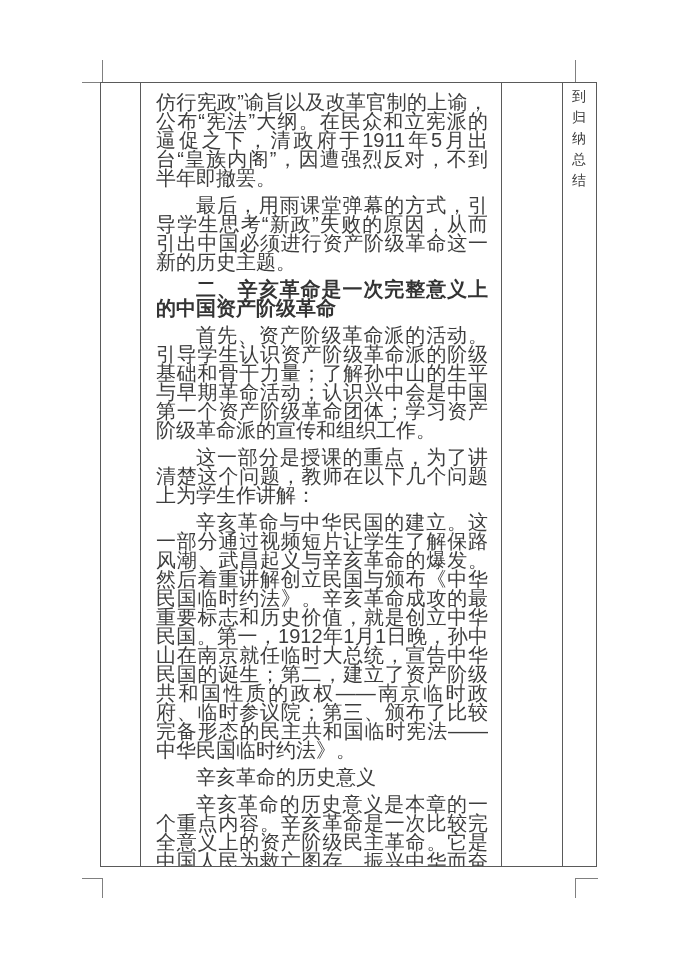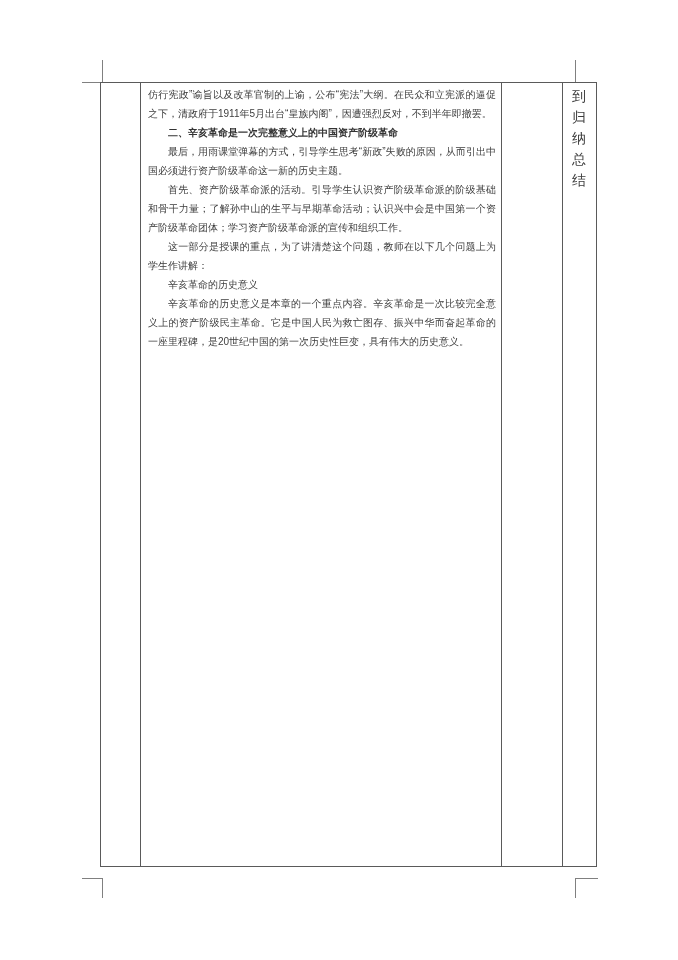--- a/index.html
+++ b/index.html
@@ -47,22 +47,22 @@
   .cell-mid {
     width: 61px;
     border-right: 1px solid #5a5a5a;
   }
   .cell-side {
     width: 32px;
     padding-top: 3px;
     overflow: hidden;
   }
   .para {
-    margin: 0;
-    font-size: 10px;
+    margin: 8px;
+    font-size: 20px;
     line-height: 19px;
     color: #3d3d3d;
     text-align: justify;
     text-justify: inter-ideograph;
     letter-spacing: 0;
     word-break: break-all;
   }
   .para.indent { text-indent: 2em; }
   .para.bold { font-weight: 700; color: #333333; }
   .side-char {
@@ -95,24 +95,25 @@
   <div class="mark h m-bl-h"></div>
   <div class="mark v m-bl-v"></div>
   <div class="mark h m-br-h"></div>
   <div class="mark v m-br-v"></div>
 
   <div class="doc-table">
     <div class="cell cell-left"></div>
     <div class="cell cell-content">
 
     <p class="para">仿行宪政”谕旨以及改革官制的上谕，公布“宪法”大纲。在民众和立宪派的逼促之下，清政府于1911年5月出台“皇族内阁”，因遭强烈反对，不到半年即撤罢。</p>
+        <p class="para indent">最后，用雨课堂弹幕的方式，引导学生思考“新政”失败的原因，从而引出中国必须进行资产阶级革命这一新的历史主题。</p>
         <p class="para indent bold">二、辛亥革命是一次完整意义上的中国资产阶级革命</p>
-        <p class="para indent">最后，用雨课堂弹幕的方式，引导学生思考“新政”失败的原因，从而引出中国必须进行资产阶级革命这一新的历史主题。</p>
         <p class="para indent">首先、资产阶级革命派的活动。引导学生认识资产阶级革命派的阶级基础和骨干力量；了解孙中山的生平与早期革命活动；认识兴中会是中国第一个资产阶级革命团体；学习资产阶级革命派的宣传和组织工作。</p>
         <p class="para indent">这一部分是授课的重点，为了讲清楚这个问题，教师在以下几个问题上为学生作讲解：</p>
+        <p class="para indent">辛亥革命与中华民国的建立。这一部分通过视频短片让学生了解保路风潮、武昌起义与辛亥革命的爆发。然后着重讲解创立民国与颁布《中华民国临时约法》。辛亥革命成攻的最重要标志和历史价值，就是创立中华民国。第一，1912年1月1日晚，孙中山在南京就任临时大总统，宣告中华民国的诞生；第二，建立了资产阶级共和国性质的政权——南京临时政府、临时参议院；第三、颁布了比较完备形态的民主共和国临时宪法——中华民国临时约法》。</p>
         <p class="para indent">辛亥革命的历史意义</p>
         <p class="para indent">辛亥革命的历史意义是本章的一个重点内容。辛亥革命是一次比较完全意义上的资产阶级民主革命。它是中国人民为救亡图存、振兴中华而奋起革命的一座里程碑，是20世纪中国的第一次历史性巨变，具有伟大的历史意义。</p>
       </div>
     <div class="cell cell-mid"></div>
     <div class="cell cell-side">
 
     <div class="side-char">到</div>
         <div class="side-char">归</div>
         <div class="side-char">纳</div>
         <div class="side-char">总</div>

